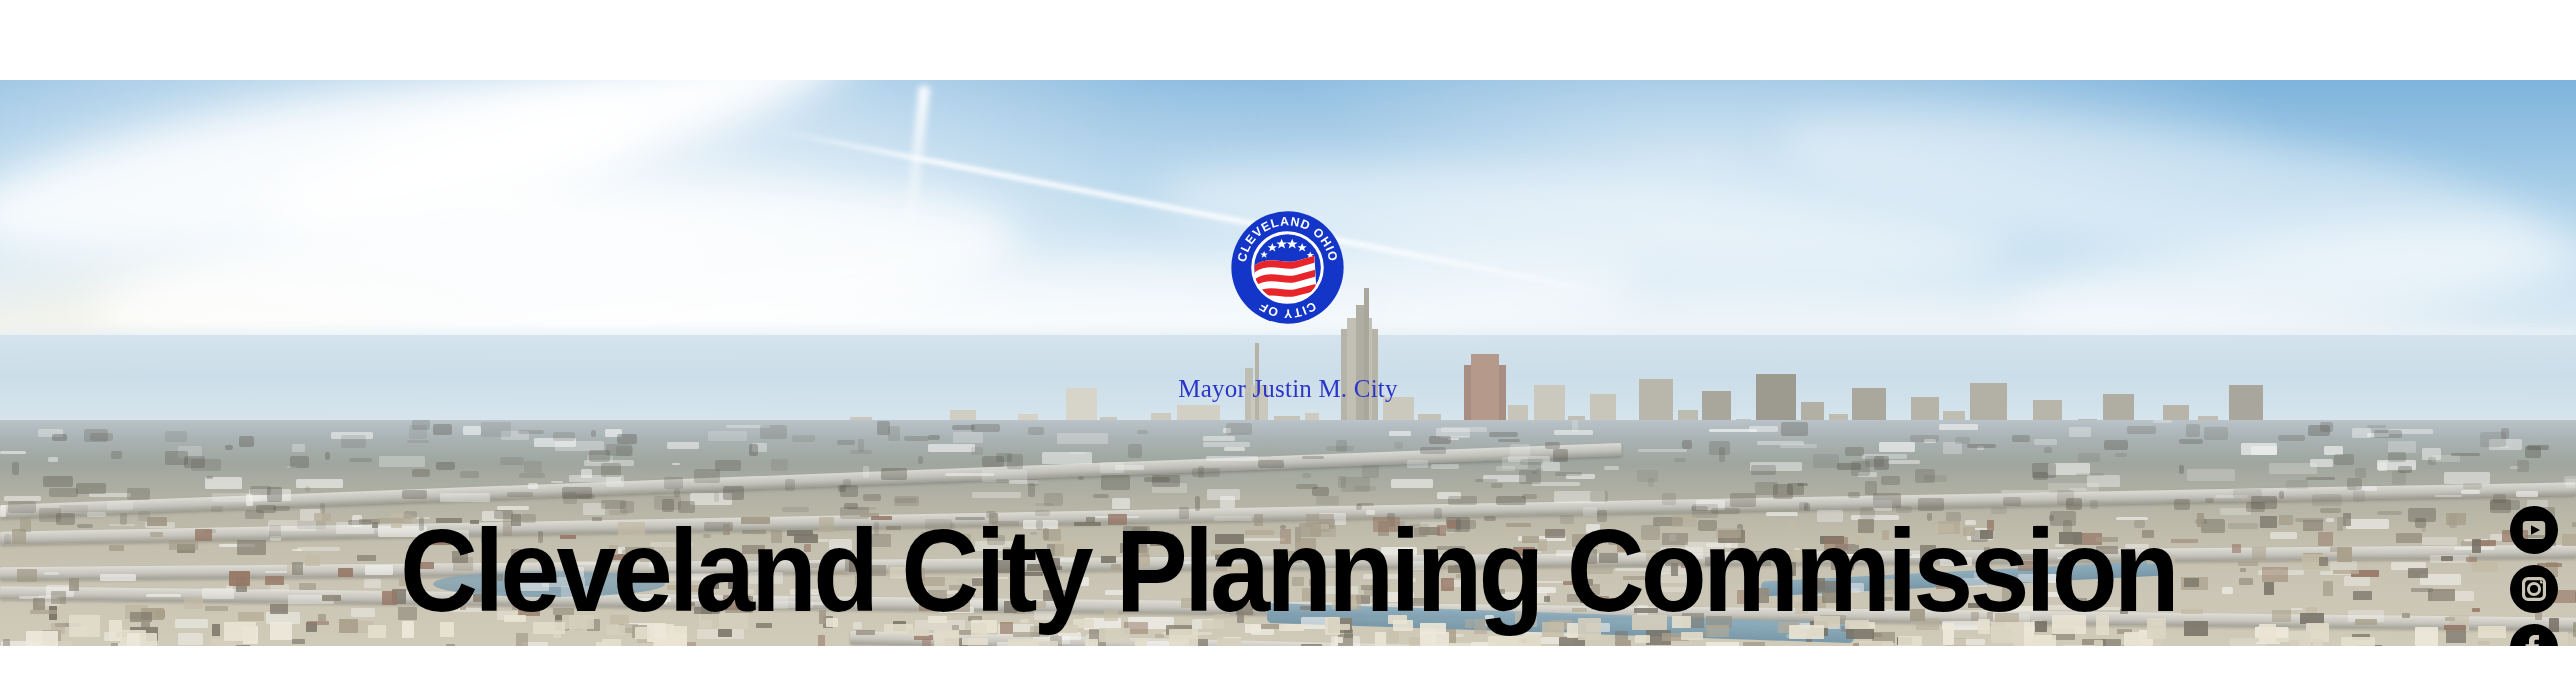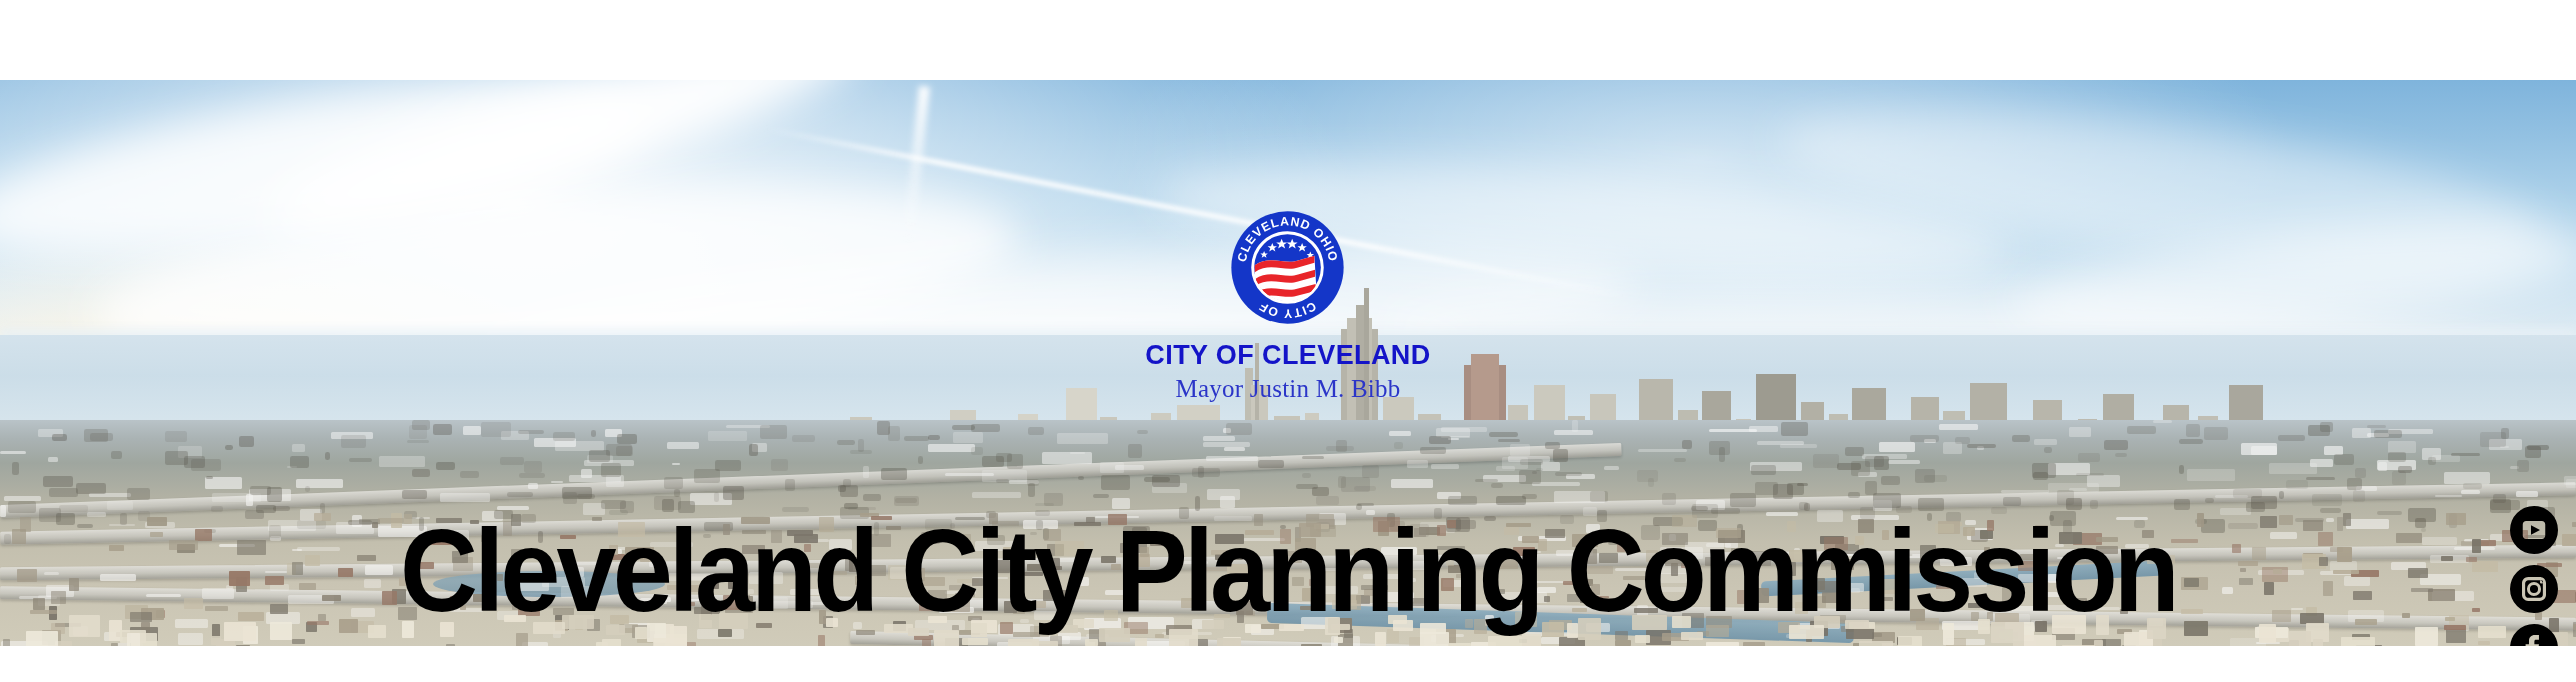--- a/index.html
+++ b/index.html
@@ -1496,22 +1496,21 @@
         <g clip-path="url(#innerClip)">
           <path d="M44 96 C70 78, 96 96, 118 88 L146 80 L150 148 L120 156 C98 164, 70 150, 44 158 Z" fill="#ffffff"></path>
           <path d="M44 96 C70 78, 96 96, 118 88 L146 80 L146 92 L118 100 C96 108, 70 90, 44 108 Z" fill="#e8252a"></path>
           <path d="M44 120 C70 102, 96 120, 118 112 L147 104 L147 116 L118 124 C96 132, 70 114, 44 132 Z" fill="#e8252a"></path>
           <path d="M44 144 C70 126, 96 144, 118 136 L148 128 L148 140 L118 148 C96 156, 70 138, 44 156 Z" fill="#e8252a"></path>
         </g>
         <circle cx="100" cy="100" r="60" fill="none" stroke="#ffffff" stroke-width="4"></circle>
       </svg>
     </div>
 
-    <div class="city-name">CITY OF CLEVELAND</div>
-    <div class="mayor-name">Mayor Justin M. Bibb</div>
+    <div class="mayor-name">Mayor Justin M. City</div>
 
     <div class="main-title">Cleveland City Planning Commission</div>
 
     <div class="social">
       <a href="#" title="YouTube">
         <svg viewBox="0 0 64 64" xmlns="http://www.w3.org/2000/svg">
           <path fill="#000000" fill-rule="evenodd" d="M32 0a32 32 0 1 0 0 64 32 32 0 0 0 0-64z
                    M17 24.6c0-2.6 2-4.6 4.5-4.6h21c2.5 0 4.5 2 4.5 4.6v14.8c0 2.6-2 4.6-4.5 4.6h-21
                    c-2.5 0-4.5-2-4.5-4.6V24.6z M28 25.6l12 6.4-12 6.4V25.6z"></path>
         </svg>

